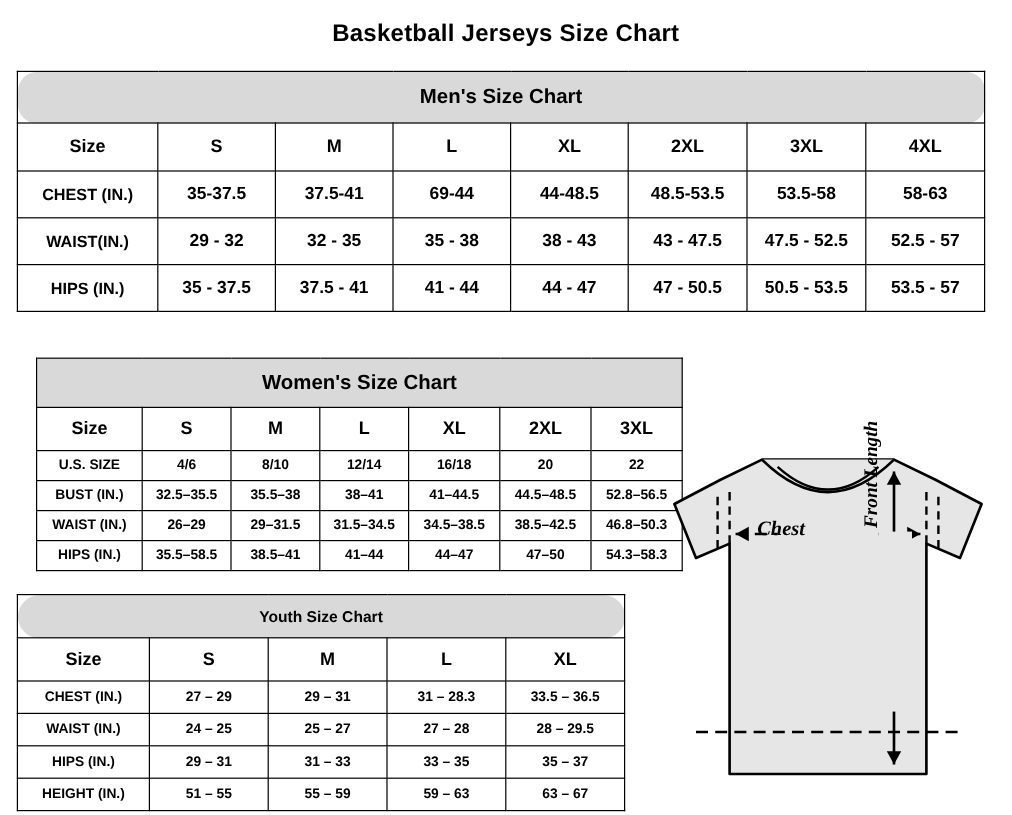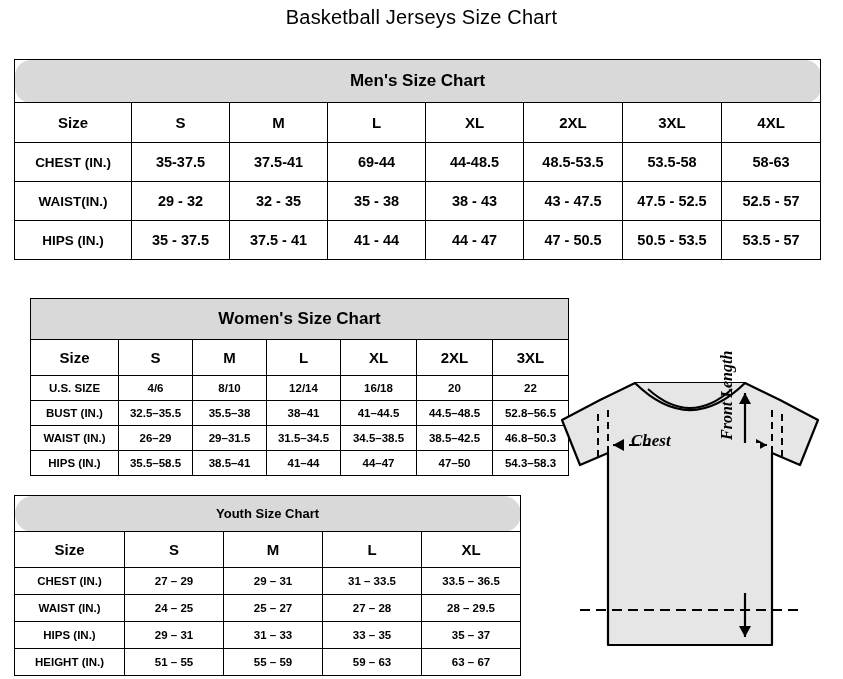--- a/index.html
+++ b/index.html
@@ -11,22 +11,22 @@
     width: 843px;
     height: 679px;
     font-family: "Liberation Sans", sans-serif;
     color: #000000;
     position: relative;
     overflow: hidden;
   }
   .page-title {
     text-align: center;
     font-size: 20px;
-    font-weight: normal;
-    margin: 6px 0 0 0;
+    font-weight: bold;
+    margin: 17px 0 0 0;
     letter-spacing: 0.2px;
   }
   
   table.size-table {
     border-collapse: collapse;
     table-layout: fixed;
     background: #fff;
   }
   table.size-table td, table.size-table th {
     border: 1px solid #000;
@@ -254,21 +254,21 @@
       <td>Size</td>
       <td>S</td>
       <td>M</td>
       <td>L</td>
       <td>XL</td>
     </tr>
     <tr>
       <td class="rowlabel">CHEST (IN.)</td>
       <td>27 – 29</td>
       <td>29 – 31</td>
-      <td>31 – 33.5</td>
+      <td>31 – 28.3</td>
       <td>33.5 – 36.5</td>
     </tr>
     <tr>
       <td class="rowlabel">WAIST  (IN.)</td>
       <td>24 – 25</td>
       <td>25 – 27</td>
       <td>27 – 28</td>
       <td>28 – 29.5</td>
     </tr>
     <tr>

